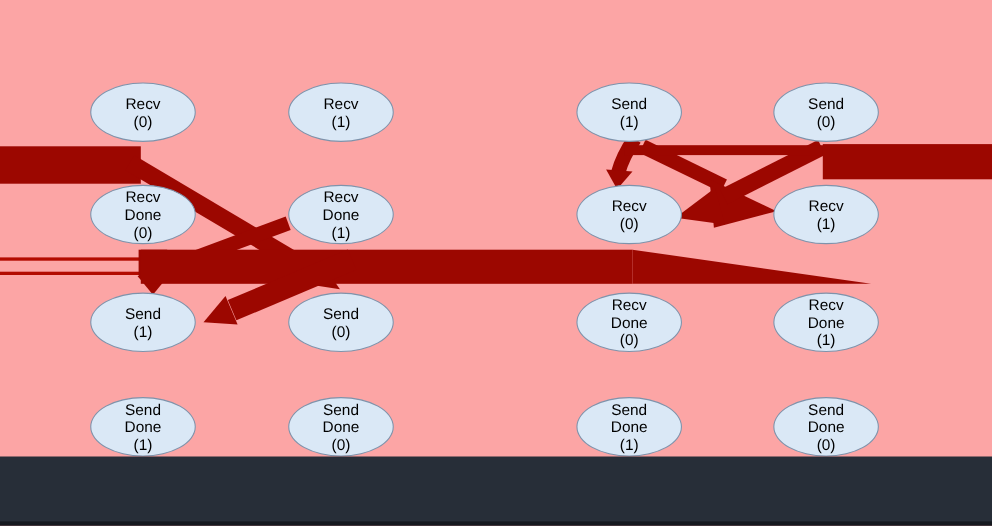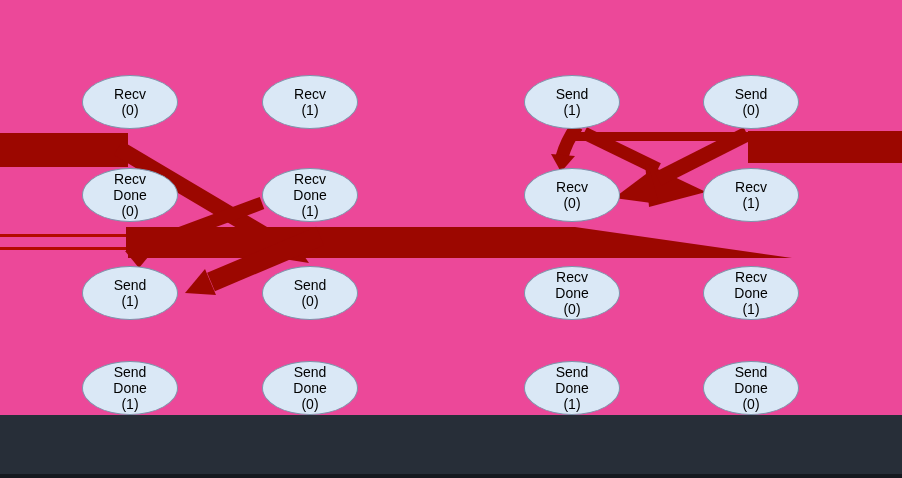--- a/index.html
+++ b/index.html
@@ -1,19 +1,19 @@
 <!DOCTYPE html>
 <html><head>
 <meta charset="utf-8">
 <style>
   html,body{margin:0;padding:0;background:#000;}
   .stage{
     position:relative;
     width:902px;height:478px;
-    background:#ec4899;
+    background:#fca5a5;
     overflow:hidden;
     font-family:"Liberation Sans",sans-serif;
   }
   .edges{position:absolute;left:0;top:0;z-index:1;}
   .node{
     position:absolute;
     width:96px;height:54px;
     border-radius:50%;
     background:#dae8f6;
     border:1.5px solid #7f93ab;

